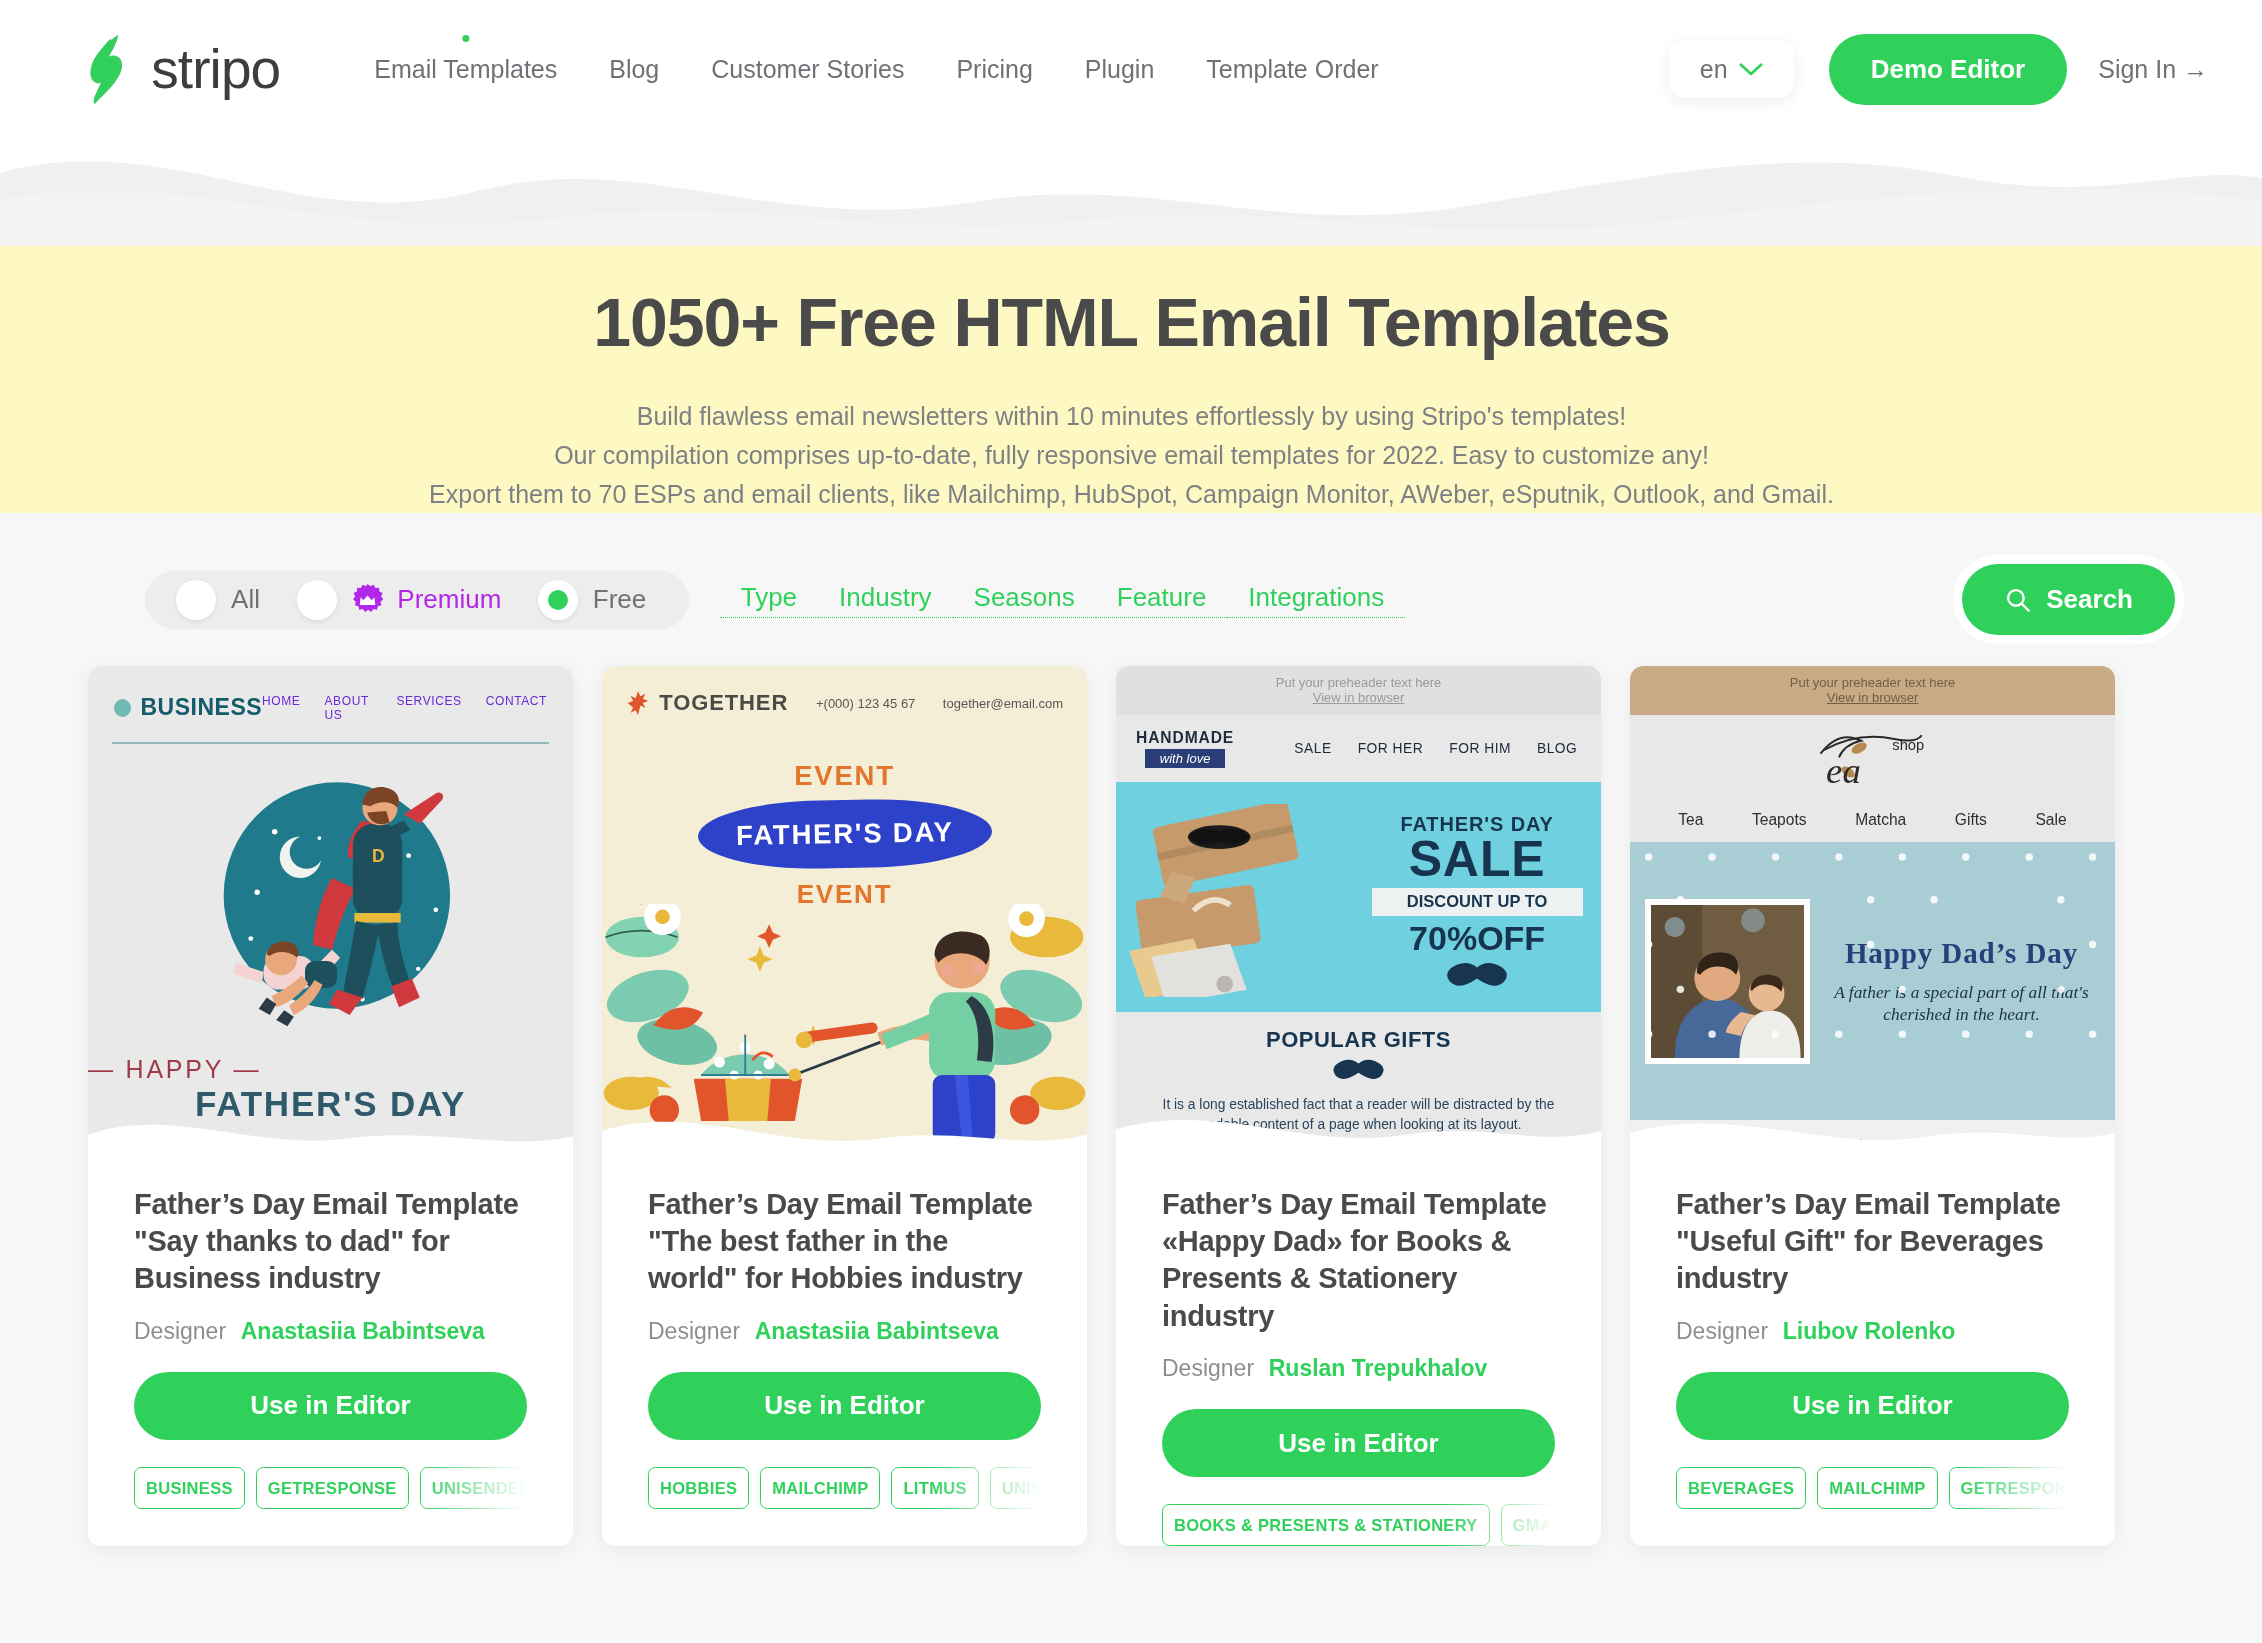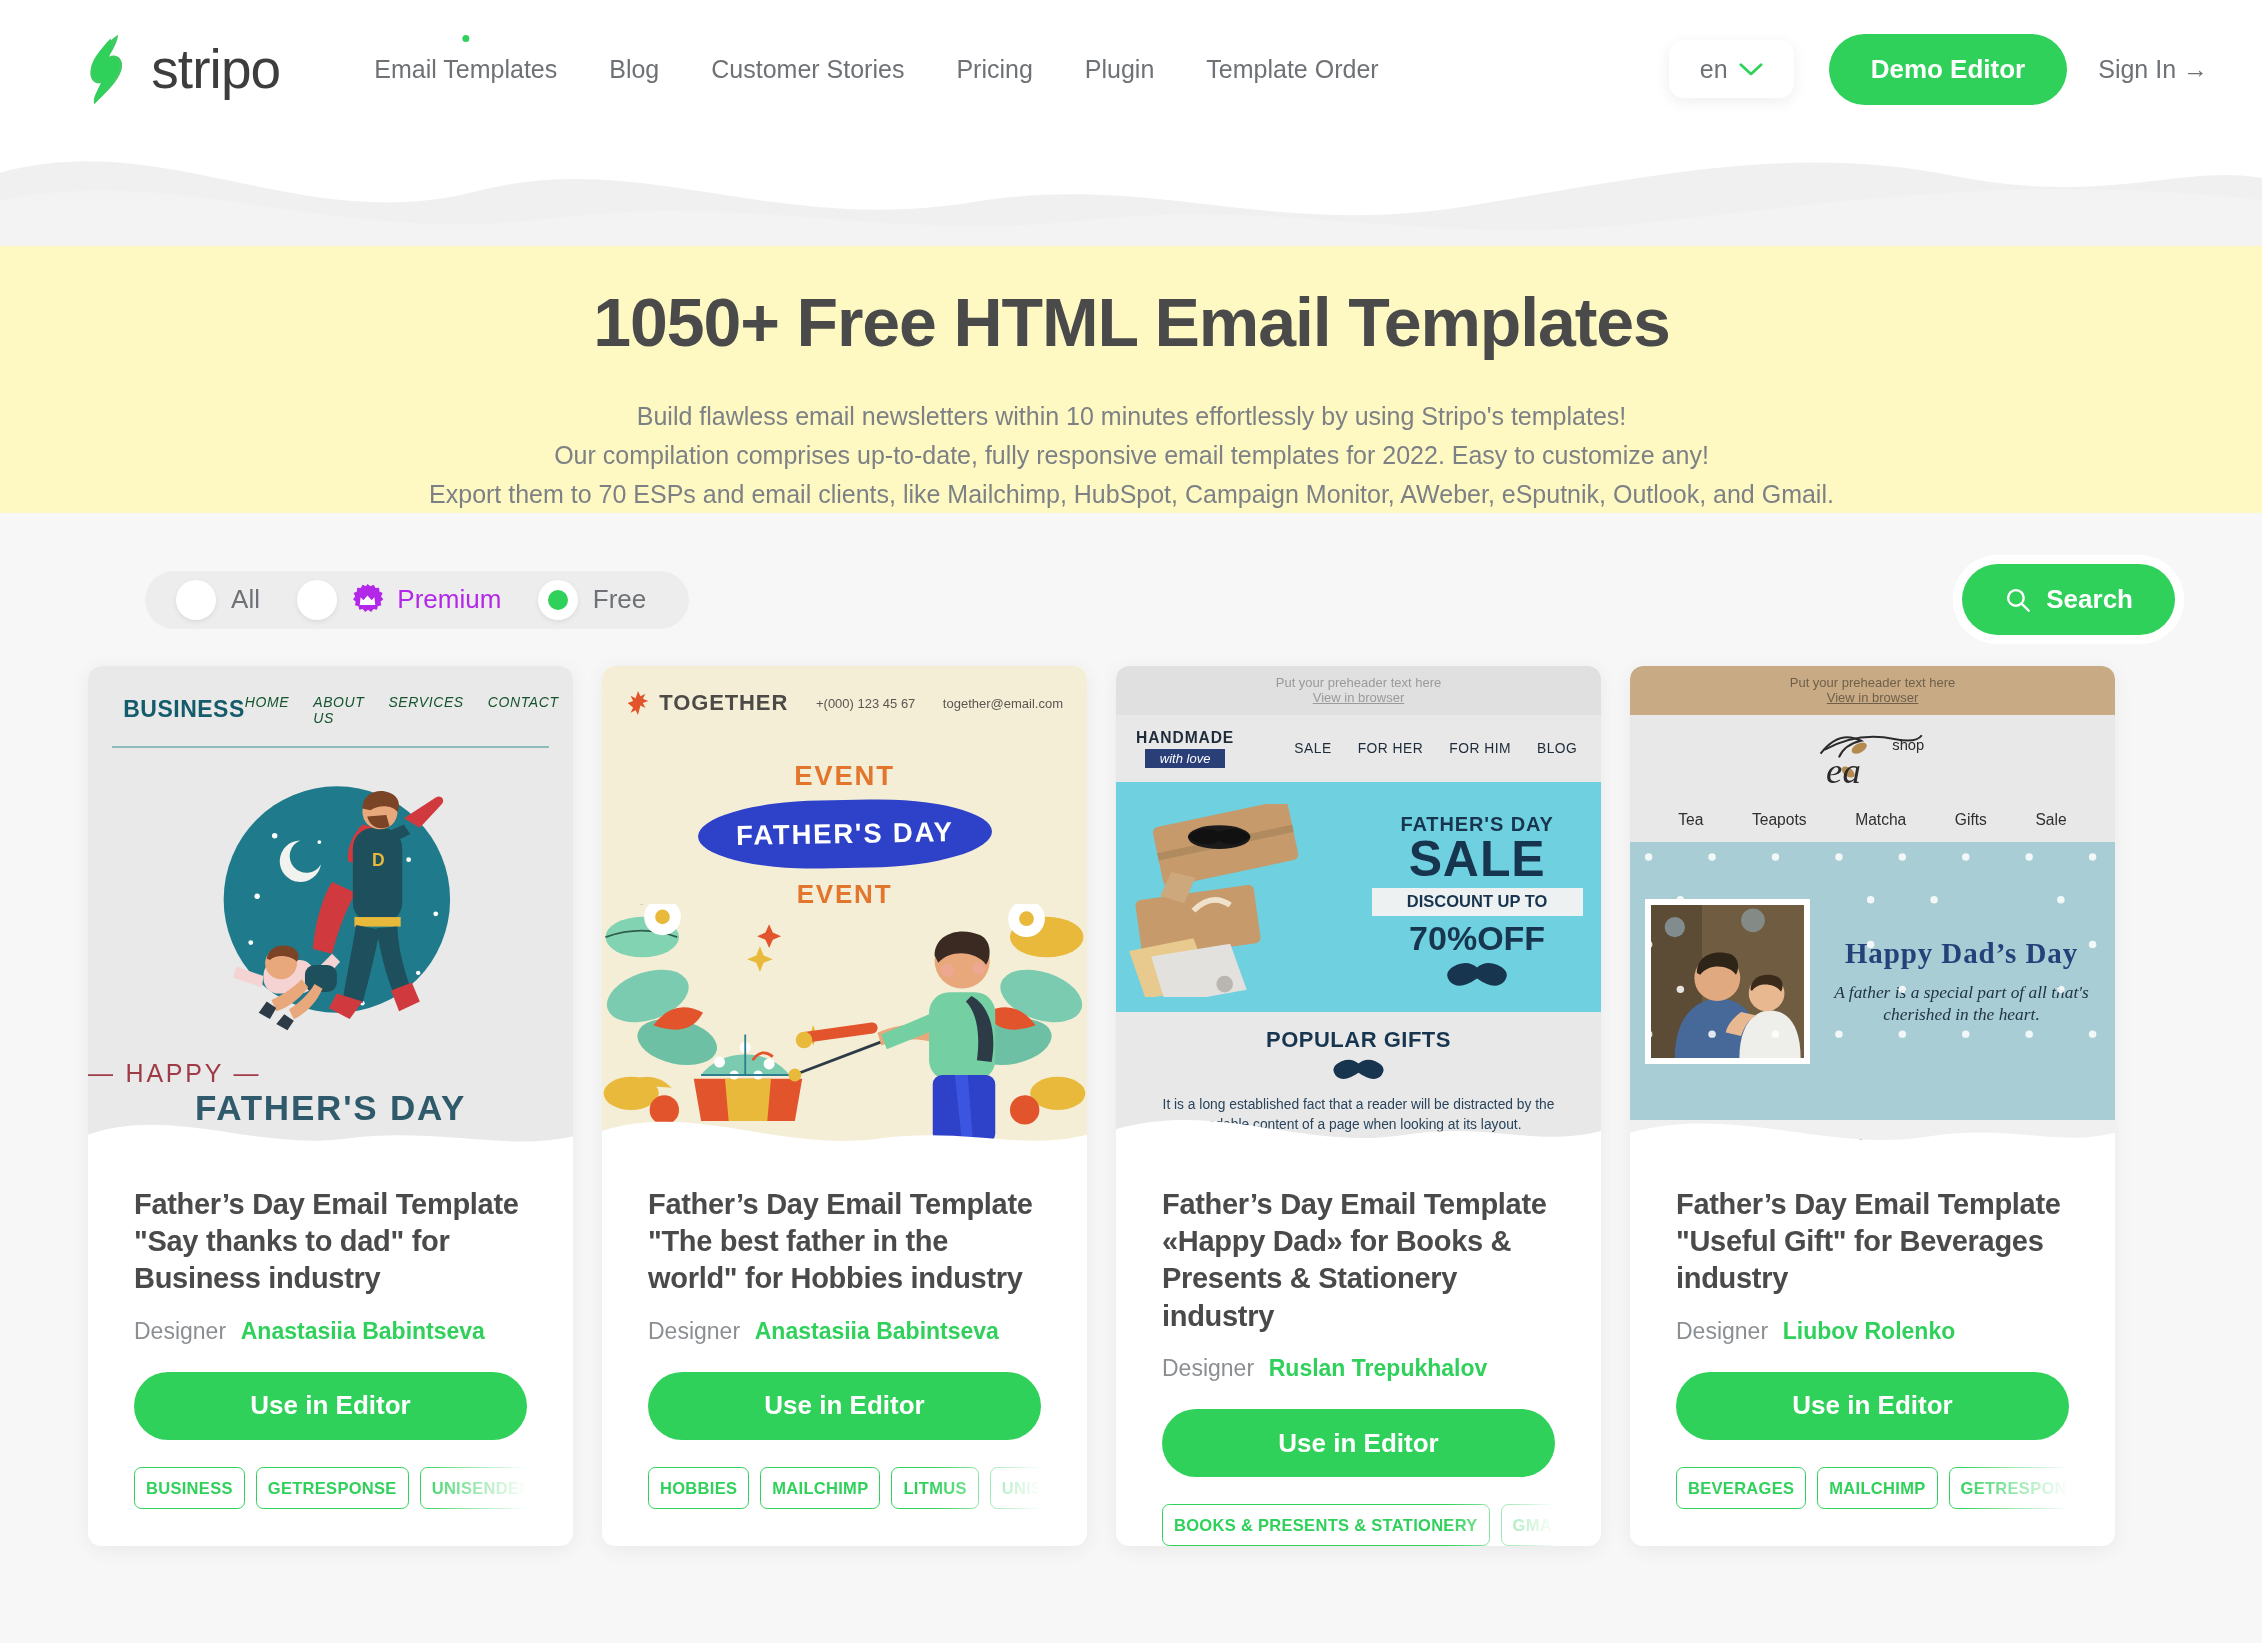--- a/index.html
+++ b/index.html
@@ -184,21 +184,21 @@
     font-size:16.5px;font-weight:700;letter-spacing:0.3px;
     padding:7.3px 11px;white-space:nowrap;flex:0 0 auto;cursor:pointer;
     line-height:1;display:flex;align-items:center;
   }
 
   
   .t1{background:#e8e9e8;}
   .t1-head{display:flex;align-items:center;padding:27.5px 26px 0 26px;}
   .t1-dot{width:18.4px;height:18.4px;border-radius:50%;background:#6fb8b4;margin-right:9.2px;}
   .t1-brand{font-size:23px;font-weight:800;color:#145b6b;letter-spacing:0.5px;}
-  .t1-nav{display:flex;gap:24px;margin-left:auto;font-size:14px;color:#14532d;letter-spacing:0.6px;font-style:italic;}
+  .t1-nav{display:flex;gap:24px;margin-left:auto;font-size:12px;color:#6d28d9;letter-spacing:0.6px;}
   .t1-rule{height:1.8px;background:#8fbcb8;margin:20px 24px 0 24px;}
   .t1-happy{
     font-size:25px;color:#9e3b47;letter-spacing:2.8px;
     margin-top:5.5px;
   }
   .t1-day{
     text-align:center;font-size:35px;font-weight:700;color:#2e5a6b;letter-spacing:1.8px;
   }
 
   
@@ -344,20 +344,27 @@
     </label>
 
     <label class="radio">
       <span class="dot-outer">
           <i class="dot-inner"></i>
         </span>
       <span class="radio-label">Free</span>
     </label>
   </div>
 
+  <div class="filterlinks">
+    <span class="flink">Type</span>
+    <span class="flink">Industry</span>
+    <span class="flink">Seasons</span>
+    <span class="flink">Feature</span>
+    <span class="flink">Integrations</span>
+  </div>
 
   <button class="search-btn">
     <svg width="27.5" height="27.5" viewBox="0 0 30 30">
       <circle cx="13" cy="13" r="8.5" stroke="#fff" stroke-width="2.6" fill="none"></circle>
       <path d="M19.5 19.5 L27 27" stroke="#fff" stroke-width="2.6" stroke-linecap="round"></path>
     </svg>
     <span>Search</span>
   </button>
 </section>
 

